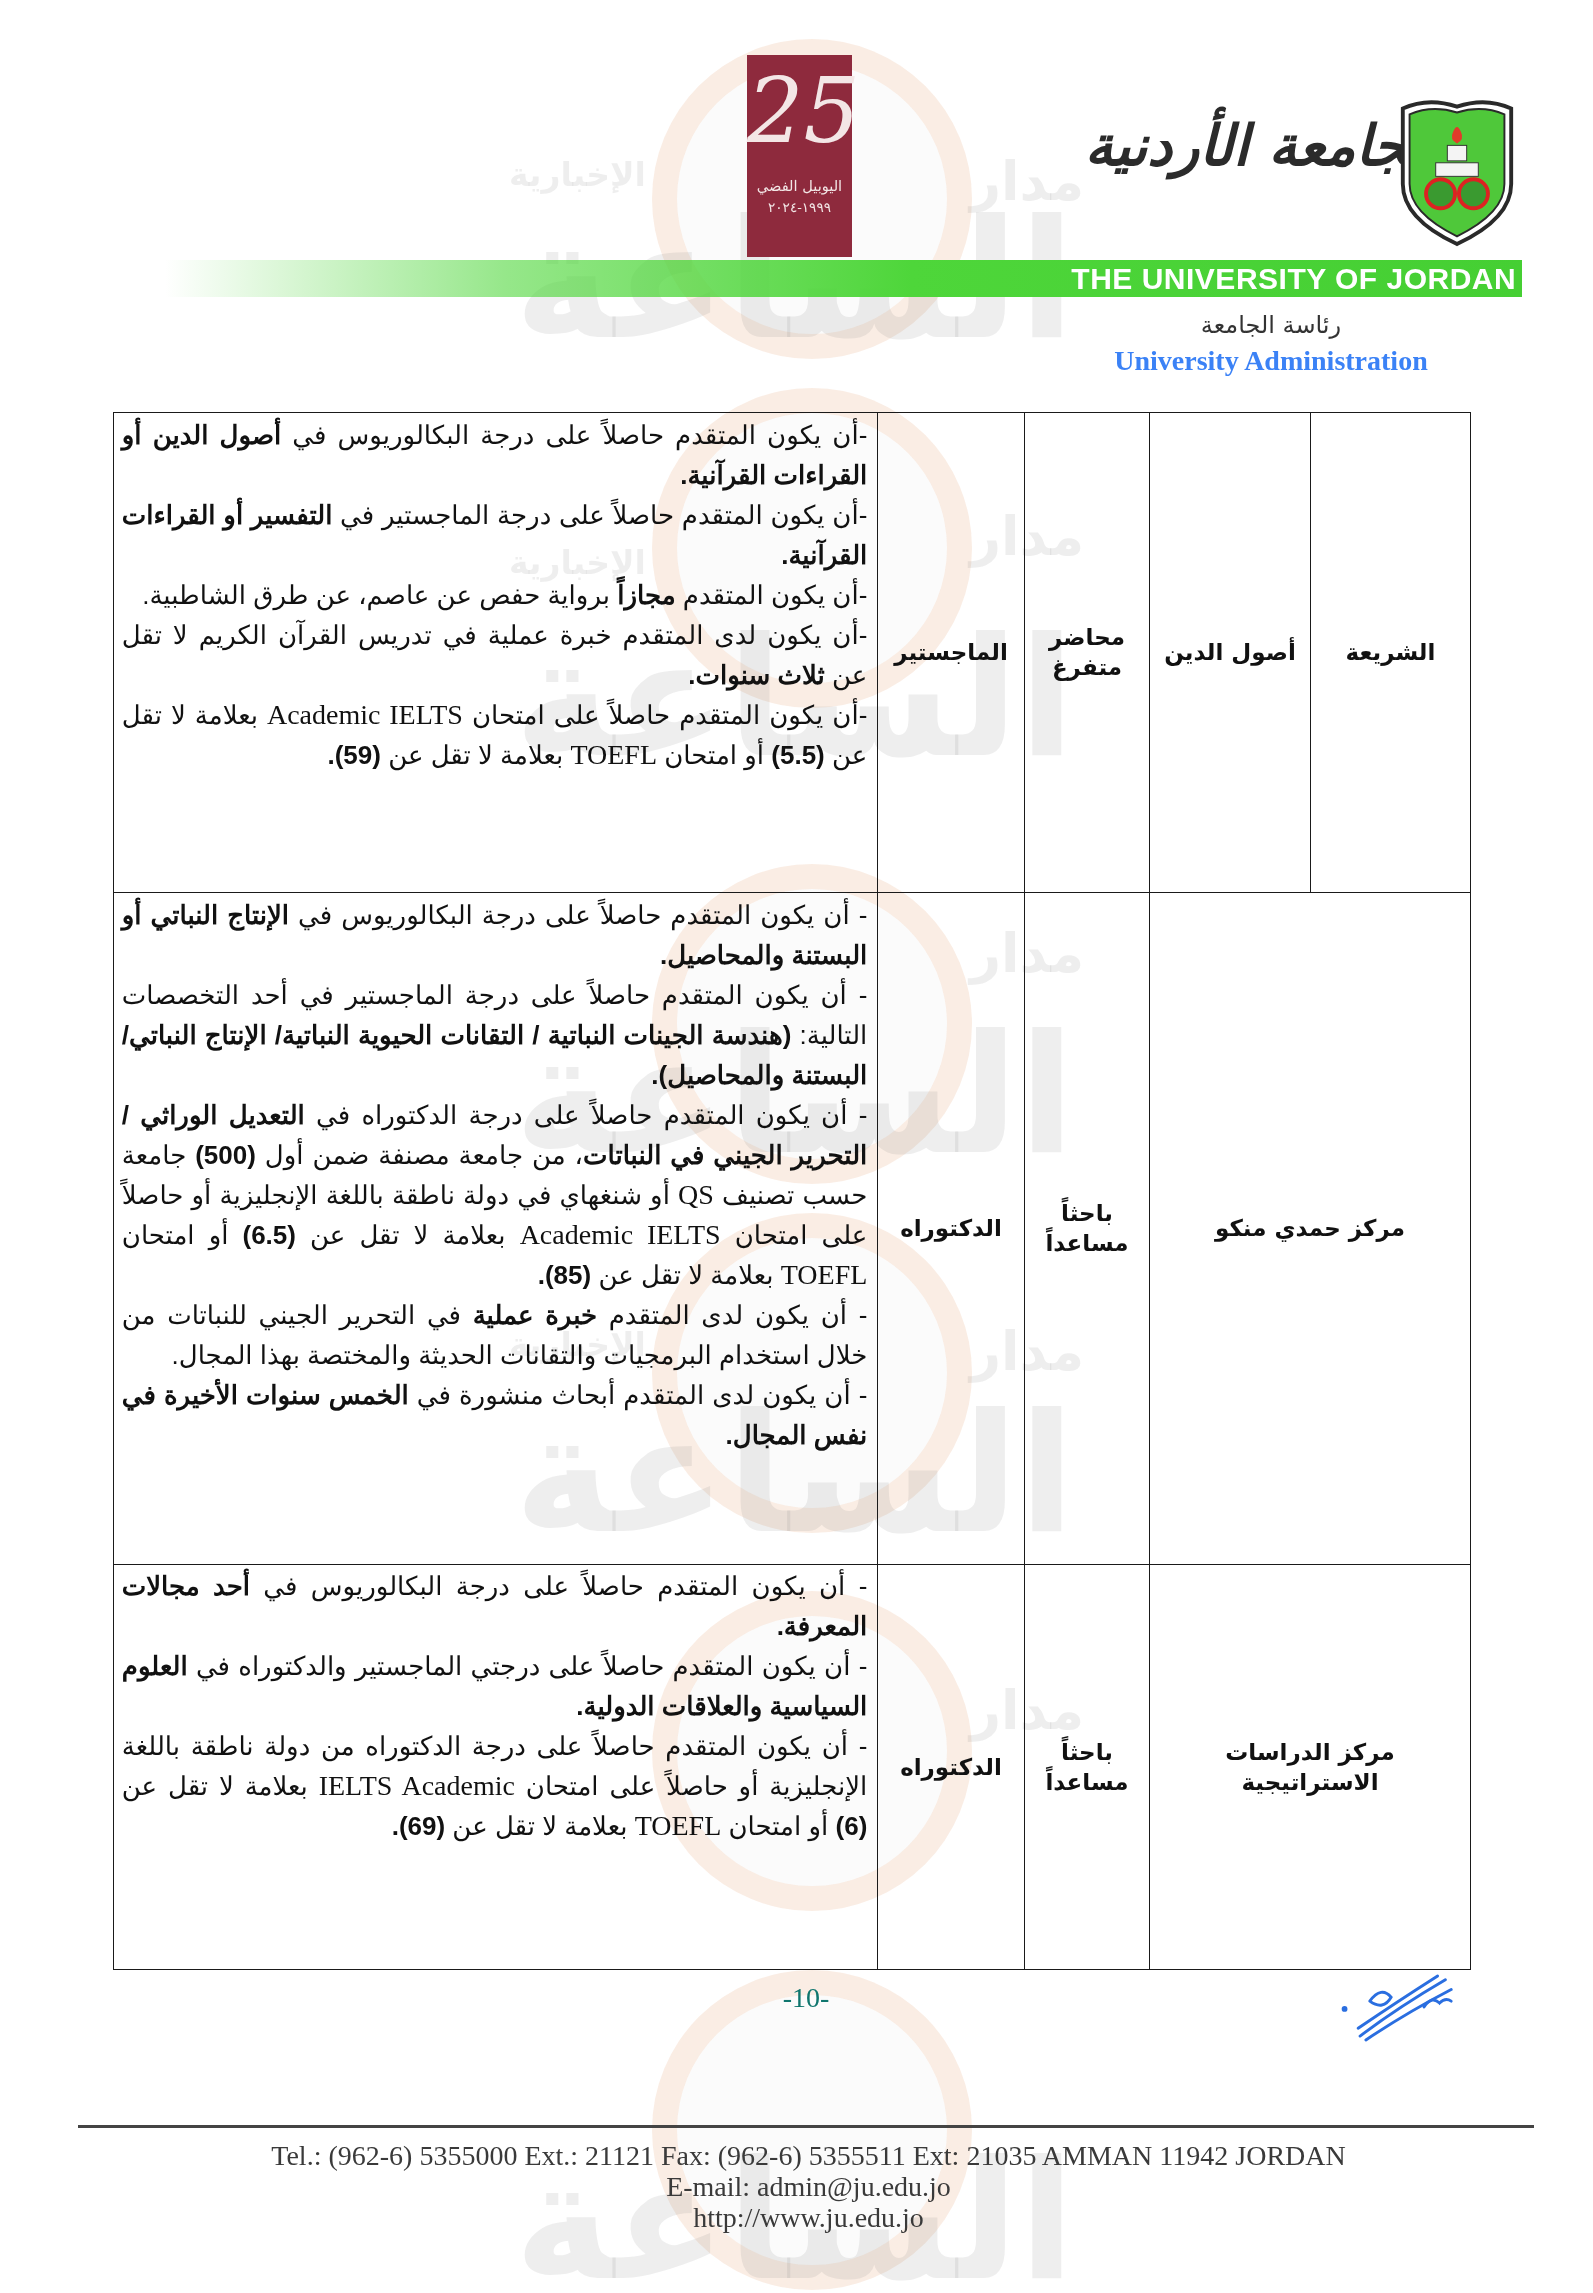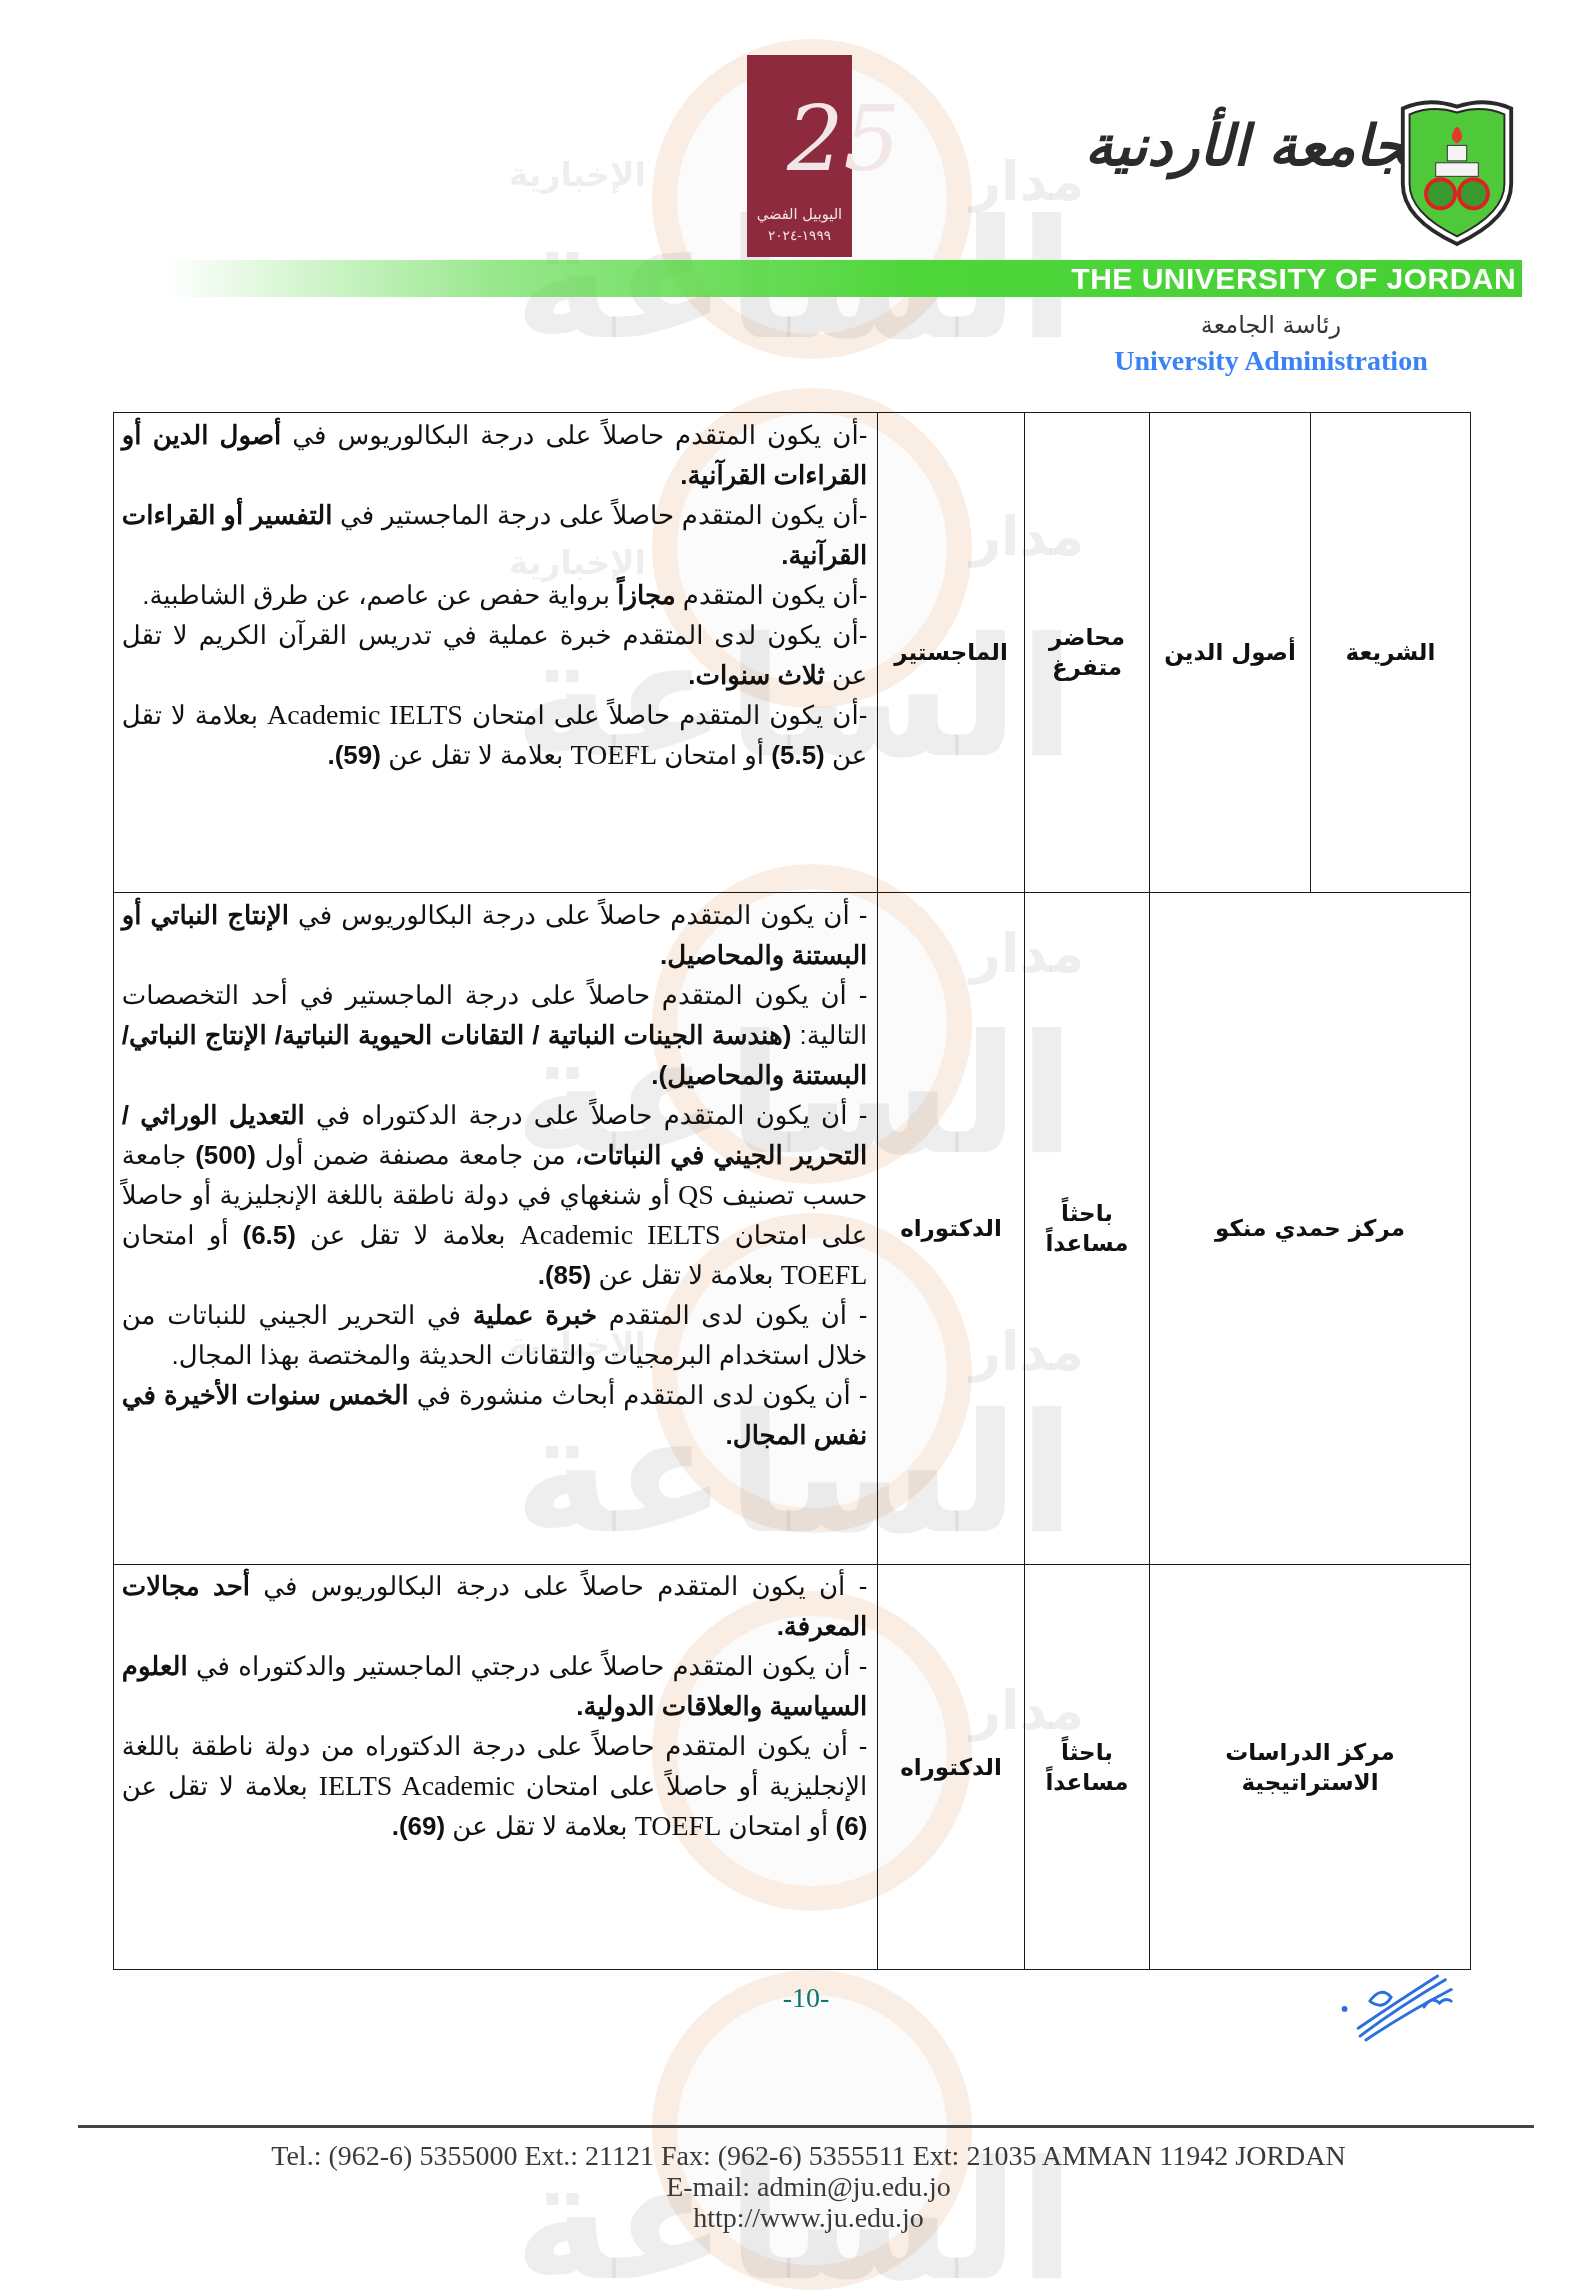--- a/index.html
+++ b/index.html
@@ -19,21 +19,21 @@
   .wm-word {
     font-family:"DejaVu Sans", sans-serif; font-weight:bold; color:rgba(120,120,120,0.13);
     direction:rtl; white-space:nowrap;
   }
   
   .logo25 {
     position:absolute; left:747px; top:55px; width:105px; height:202px;
     background:#8e2a3d; color:#f3e6e6; text-align:center;
     font-family:"DejaVu Serif", serif;
   }
-  .logo25 .big { font-size:89px; line-height:107px; margin-top:31px; font-style:italic;padding-left:40px; }
+  .logo25 .big { font-size:89px; line-height:107px; margin-top:3px; font-style:italic; }
   .logo25 .sub { font-size:14.6px; direction:rtl; margin-top:11.6px; }
   .logo25 .yrs { font-size:13.6px; direction:rtl; margin-top:5.8px; }
   .green-bar {
     position:absolute; left:165px; top:260px; width:1357px; height:37px;
     background:linear-gradient(to right, rgba(80,215,60,0) 0%, rgba(80,215,60,0.6) 25%, #4ed63a 55%, #45cf33 100%);
   }
   .green-bar-text {
     position:absolute; right:5.8px; top:0; height:37px; line-height:37px;
     font-family:"Liberation Sans", sans-serif; font-weight:bold; font-size:30px;
     color:#ffffff; letter-spacing:0.5px;

